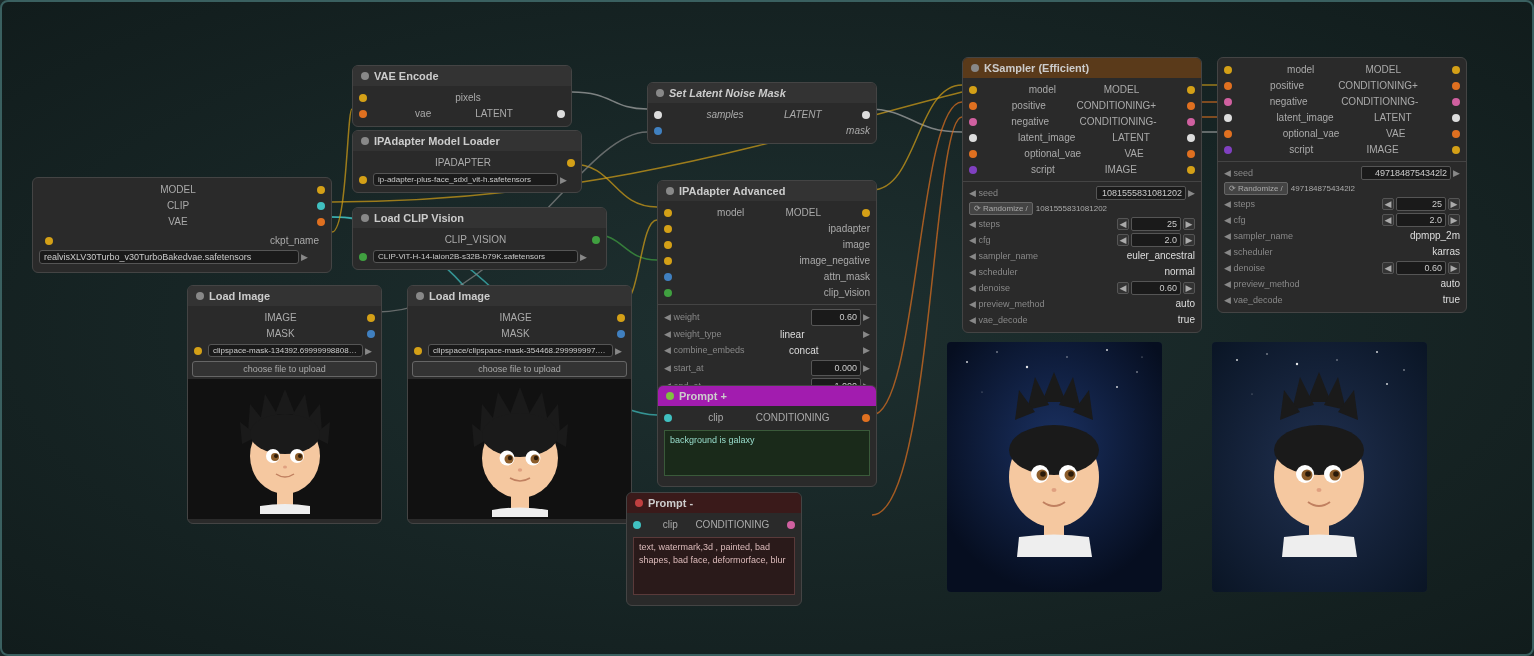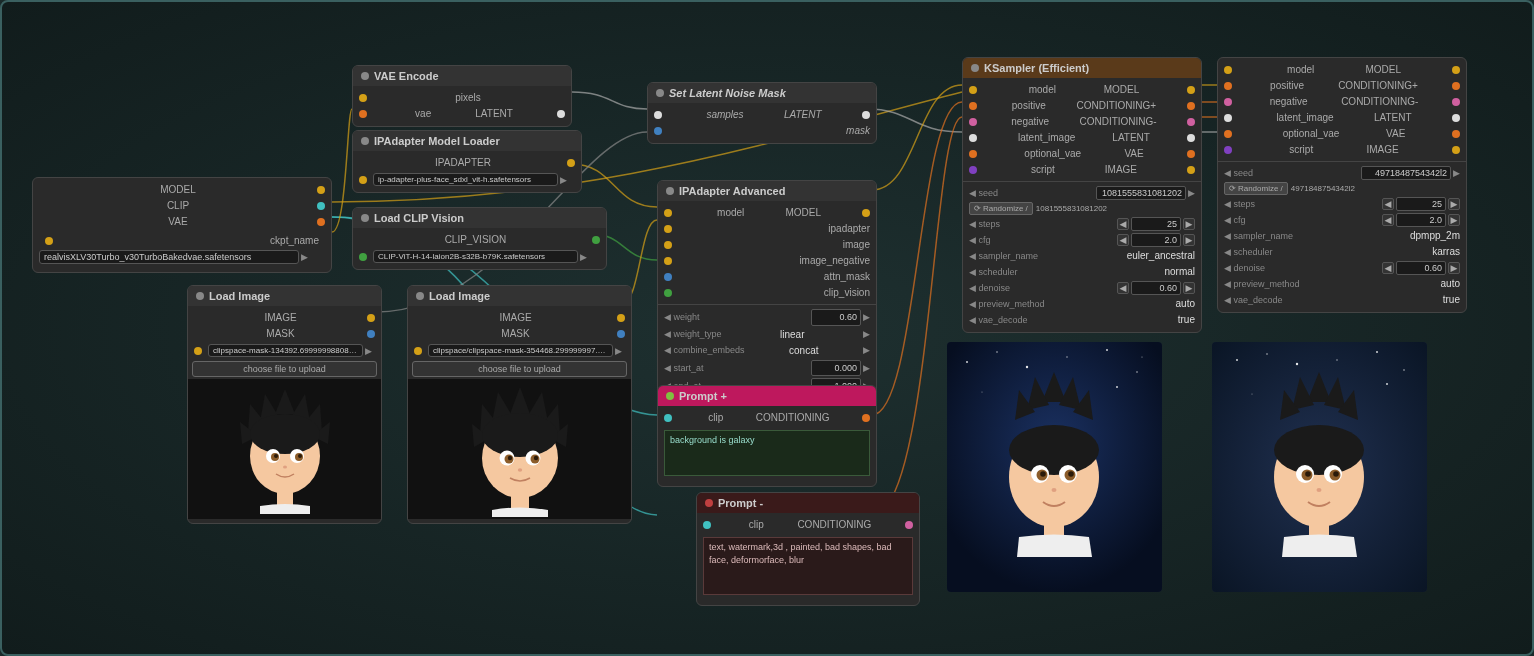--- a/index.html
+++ b/index.html
@@ -72,21 +72,21 @@
     .port-white { background: #ddd; }
     .port-purple { background: #8040c0; }
 
     .row-label { color: #aaa; font-size: 10px; }
     .row-value { color: #ddd; font-size: 10px; }
     .row-value-right { color: #aaa; font-size: 10px; text-align: right; }
 
     
     .header-brown { background: #5a3a1a; }
     .header-dark { background: #333; }
-    .header-darkgreen { background: #be185d; }
+    .header-darkgreen { background: #a21caf; }
     .header-darkred { background: #3a1a1a; }
 
     
     .node-input {
       background: #1a1a1a;
       border: 1px solid #555;
       border-radius: 3px;
       padding: 1px 4px;
       color: #ccc;
       font-size: 9px;
@@ -808,21 +808,21 @@
         <span class="row-label">clip</span>
         <span class="row-value-right">CONDITIONING</span>
         <span class="port port-orange"></span>
       </div>
       <div style="padding:4px 6px;">
         <textarea class="node-textarea" rows="3" style="width: 100%; background: rgb(26, 42, 26); color: rgb(153, 221, 204); border-color: rgb(58, 90, 58);">background is galaxy</textarea>
       </div>
     </div>
   </div>
 
-  <div class="node" style="left:694px;top:490px;width:224px;">
+  <div class="node" style="left:624px;top:490px;width:176px;">
     <div class="node-header header-darkred">
       <span class="node-dot" style="background:#c04040;"></span>
       <span>Prompt -</span>
     </div>
     <div class="node-body">
       <div class="node-row">
         <span class="port port-cyan port-left"></span>
         <span class="row-label">clip</span>
         <span class="row-value-right">CONDITIONING</span>
         <span class="port port-pink"></span>

